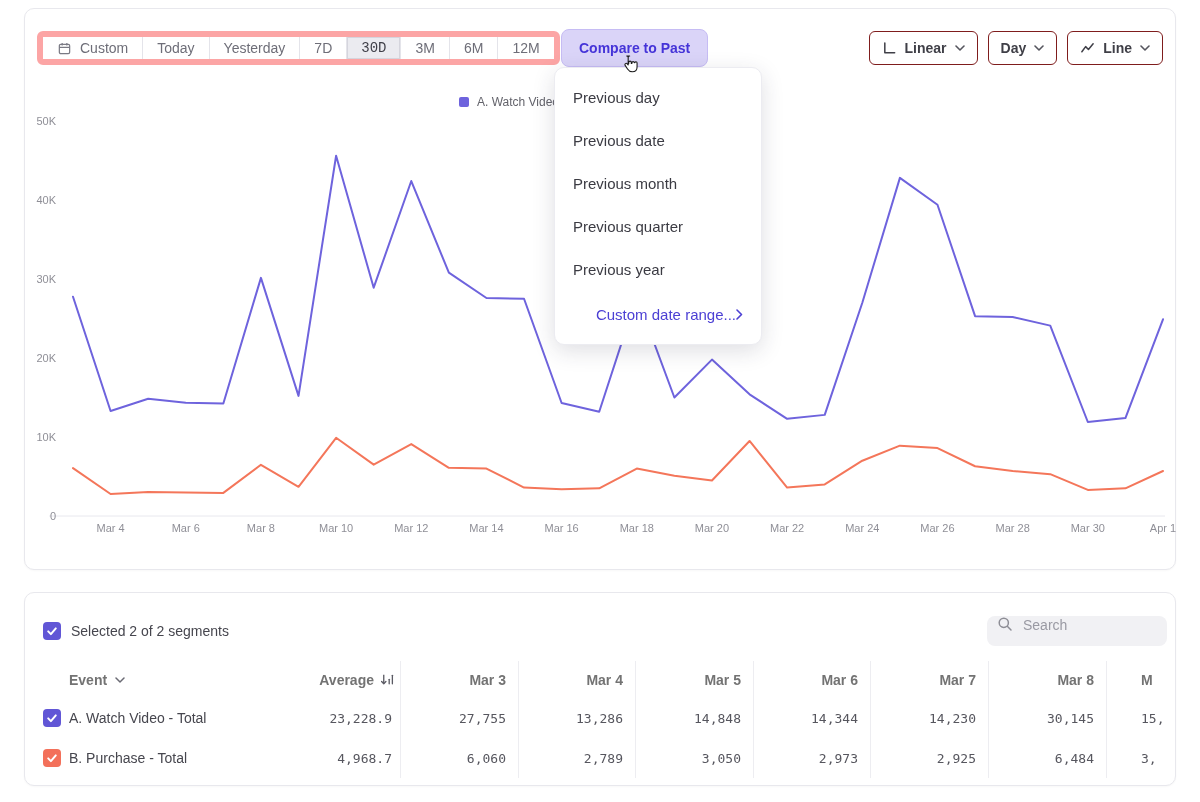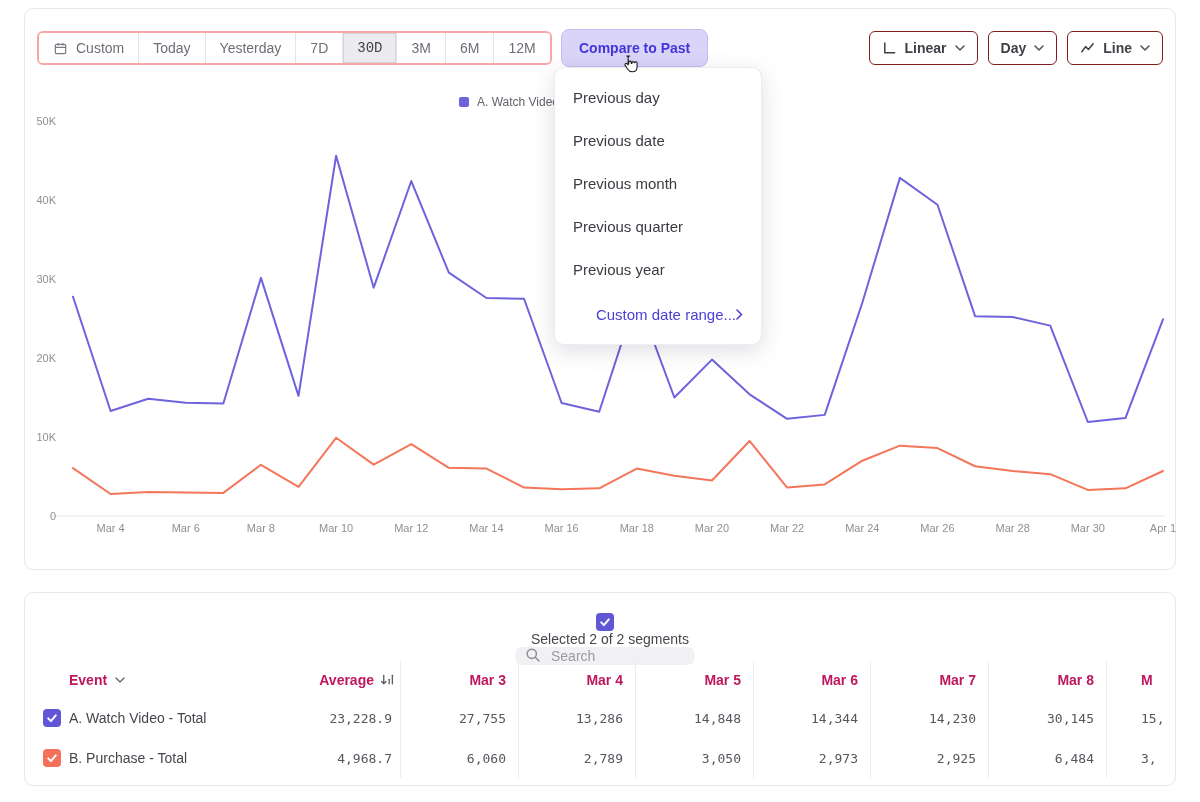--- a/index.html
+++ b/index.html
@@ -7,21 +7,21 @@
     width:1200px;height:802px;position:relative;background:#ffffff;
     font-family:"Liberation Sans",sans-serif;color:#3f3f47;overflow:hidden;
   }
   button{font-family:inherit;cursor:pointer;}
   .card{position:absolute;left:24px;width:1152px;background:#fff;border:1px solid #e8e8ed;border-radius:10px;box-sizing:border-box;box-shadow:0 1px 2px rgba(20,20,40,.03);}
   .card-top{top:8px;height:562px;}
   .card-bottom{top:592px;height:194px;overflow:hidden;}
 
   
   .toolbar{position:absolute;top:22px;left:12px;right:12px;height:38px;}
-  .seg-group{position:absolute;left:0;top:0;display:flex;height:34px;border:2px solid #fca5a5;border-radius:6px;overflow:hidden;background:#fff;box-sizing:border-box;}
+  .seg-group{position:absolute;left:0;top:0;display:flex;height:34px;border:6px solid #fca5a5;border-radius:6px;overflow:hidden;background:#fff;box-sizing:border-box;}
   .seg-btn{display:flex;align-items:center;gap:8px;padding:0 14px;font-size:14px;color:#6e6e78;background:#fff;border:none;border-right:1px solid #e4e4ea;white-space:nowrap;}
   .seg-btn:last-child{border-right:none;}
   .seg-btn.active{background:#ebebf0;color:#3f3f48;box-shadow:inset 0 0 0 1px #d5d5dd;font-family:Liberation Mono, monospace;}
   .compare-btn{position:absolute;left:524px;top:-2px;height:38px;padding:0 17px;background:#dad4f8;border:1px solid #c6bcf4;border-radius:8px;color:#4534d8;font-size:14px;font-weight:700;}
   .right-controls{position:absolute;right:0;top:0;display:flex;gap:10px;}
   .ctl-btn{display:flex;align-items:center;gap:8px;height:34px;padding:0 12px;border:1px solid #7f1d1d;border-radius:6px;background:#fff;font-size:14px;font-weight:600;color:#3f3f47;white-space:nowrap;}
   .icon{display:inline-flex;align-items:center;justify-content:center;}
 
   
   .legend{position:absolute;left:434px;top:86px;display:flex;align-items:center;gap:8px;z-index:1;}
@@ -32,36 +32,36 @@
   #chart-svg{position:absolute;left:0;top:76px;}
   .tick{font-size:11px;fill:#8f8f97;font-family:"Liberation Sans",sans-serif;}
 
   
   .menu{position:absolute;left:529px;top:58px;width:208px;padding:8px 0;background:#fff;border:1px solid #ececf1;border-radius:10px;box-shadow:0 6px 22px rgba(40,40,70,.15);z-index:5;box-sizing:border-box;}
   .menu-item{height:43px;display:flex;align-items:center;padding:0 18px;font-size:15px;color:#3b3b43;}
   .menu-item.custom{color:#4c40d4;justify-content:flex-end;margin-top:2px;}
   .cursor{position:absolute;left:593px;top:44px;z-index:9;}
 
   
-  .seg-header{position:absolute;top:20px;left:18px;right:8px;height:36px;display:flex;align-items:center;flex-direction:column;}
+  .seg-header{position:absolute;top:20px;left:18px;right:8px;height:36px;display:flex;align-items:center;}
   .cb{width:18px;height:18px;border-radius:4px;display:inline-flex;align-items:center;justify-content:center;flex:none;}
   .cb-purple{background:#6156d6;}
   .cb-red{background:#f3705a;}
   .selected-label{margin-left:10px;font-size:14px;color:#46464e;}
   .spacer{flex:1;}
   .search{display:flex;align-items:flex-start;gap:8px;background:#f1f1f4;border-radius:8px;height:30px;padding:0 10px;width:180px;box-sizing:border-box;}
   .search input{border:none;background:transparent;outline:none;font-size:14px;color:#3f3f47;width:100%;}
   .search input::placeholder{color:#9a9aa3;}
 
   .table{position:absolute;top:68px;left:0;width:1212px;display:grid;
     grid-template-columns:262px 114px 118px 117px 118px 117px 118px 118px 130px;
     grid-template-rows:37px 40px 40px;}
   .cell{display:flex;align-items:center;box-sizing:border-box;}
   .sep{border-right:1px solid #ededf1;}
-  .th{font-size:14px;font-weight:700;color:#be185d;}
+  .th{font-size:14px;font-weight:700;color:#737373;}
   .th-event{padding-left:44px;gap:8px;}
   .th-num{justify-content:flex-end;padding-right:12px;}
   .th-avg{justify-content:flex-end;gap:6px;padding-right:5px;}
   .th-partial{padding-left:34px;}
   .td-event{padding-left:18px;gap:8px;font-size:14px;color:#46464e;}
   .num{font-family:"DejaVu Sans Mono","Liberation Mono",monospace;font-size:13px;color:#56565e;justify-content:flex-end;padding-right:12px;}
   .num-avg{padding-right:8px;}
   .num-partial{justify-content:flex-start;padding-left:34px;}
 </style>
 </head>

